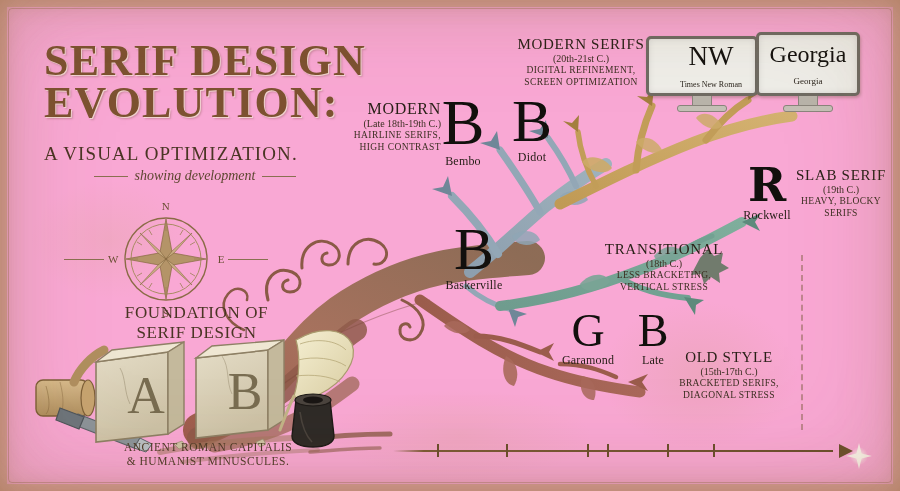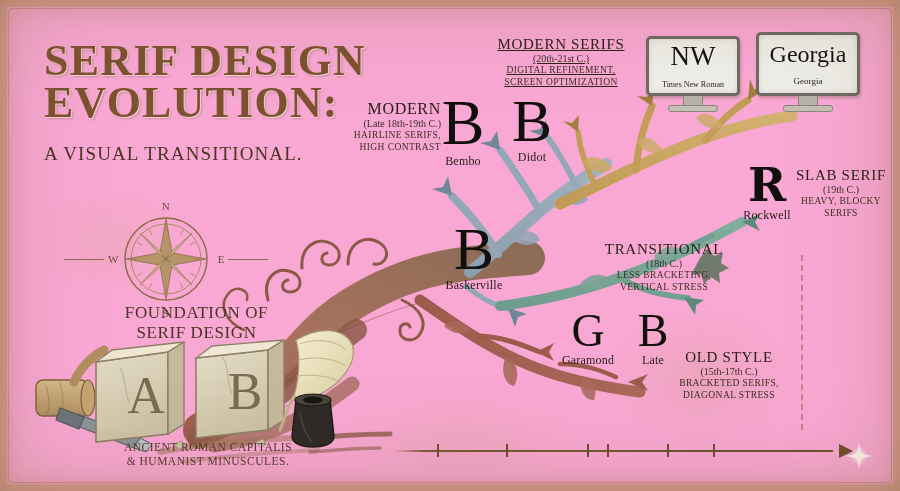--- a/index.html
+++ b/index.html
@@ -299,21 +299,24 @@
     </g>
 
     <path d="M174,444 l8,-3 4,5 -7,3 z" fill="#cfc4a6" stroke="#9a8d70" stroke-width=".7"></path>
     <path d="M256,442 l7,-3 3,5 -6,3 z" fill="#cfc4a6" stroke="#9a8d70" stroke-width=".7"></path>
   </svg>
 
   <div class="title">
     <span>SERIF DESIGN</span>
     <span class="l2">EVOLUTION:</span>
   </div>
-  <div class="subtitle">A VISUAL TRANSITIONAL.</div>
+  <div class="subtitle">A VISUAL OPTIMIZATION.</div>
+  <div class="tagline">
+    <span class="dash"></span><span>showing development</span><span class="dash"></span>
+  </div>
 
   <div class="compass">
     <span class="lbl n">N</span>
     <span class="lbl s">S</span>
     <span class="lbl e">E</span>
     <span class="lbl w">W</span>
     <span class="rule lft"></span>
     <span class="rule rgt"></span>
   </div>
 
@@ -329,21 +332,21 @@
   <div style="position:absolute;left:117px;top:366px;width:58px;text-align:center;font-size:52px;color:#6f6347;opacity:.9;">A</div>
   <div style="position:absolute;left:216px;top:362px;width:58px;text-align:center;font-size:52px;color:#6f6347;opacity:.9;">B</div>
 
   <div class="cat r" style="left:331px;top:100px;width:110px;">
     <div class="head" style="font-size:16px;">MODERN</div>
     <div class="era">(Late 18th-19th C.)</div>
     <div class="desc">HAIRLINE SERIFS,</div>
     <div class="desc">HIGH CONTRAST</div>
   </div>
 
-  <div class="cat c" style="left:485px;top:36px;width:152px;text-decoration:underline;">
+  <div class="cat c" style="left:505px;top:36px;width:152px;">
     <div class="head">MODERN SERIFS</div>
     <div class="era">(20th-21st C.)</div>
     <div class="desc">DIGITAL REFINEMENT,</div>
     <div class="desc">SCREEN OPTIMIZATION</div>
   </div>
 
   <div class="cat c" style="left:793px;top:167px;width:96px;">
     <div class="head">SLAB SERIF</div>
     <div class="era">(19th C.)</div>
     <div class="desc">HEAVY, BLOCKY</div>
@@ -383,21 +386,21 @@
   <div class="spec" style="left:625px;top:310px;width:56px;">
     <span class="g" style="font-size:46px;">B</span>
     <span class="nm">Late</span>
   </div>
   <div class="spec slab" style="left:738px;top:165px;width:58px;">
     <span class="g" style="font-size:46px;">R</span>
     <span class="nm">Rockwell</span>
   </div>
 
   <div class="mon" style="left:646px;top:36px;">
-    <div class="screen" style="width:88px;height:54px;">
+    <div class="screen" style="width:88px;height:54px;padding-left:18px;">
       <span class="big" style="font-size:27px;">NW</span>
       <span class="sml" style="font-size:8px;">Times New Roman</span>
     </div>
     <div class="neck"></div>
     <div class="base"></div>
   </div>
   <div class="mon" style="left:756px;top:32px;border-radius:27px;">
     <div class="screen" style="width:98px;height:58px;">
       <span class="big" style="font-size:24px;">Georgia</span>
       <span class="sml" style="font-size:9px;">Georgia</span>

